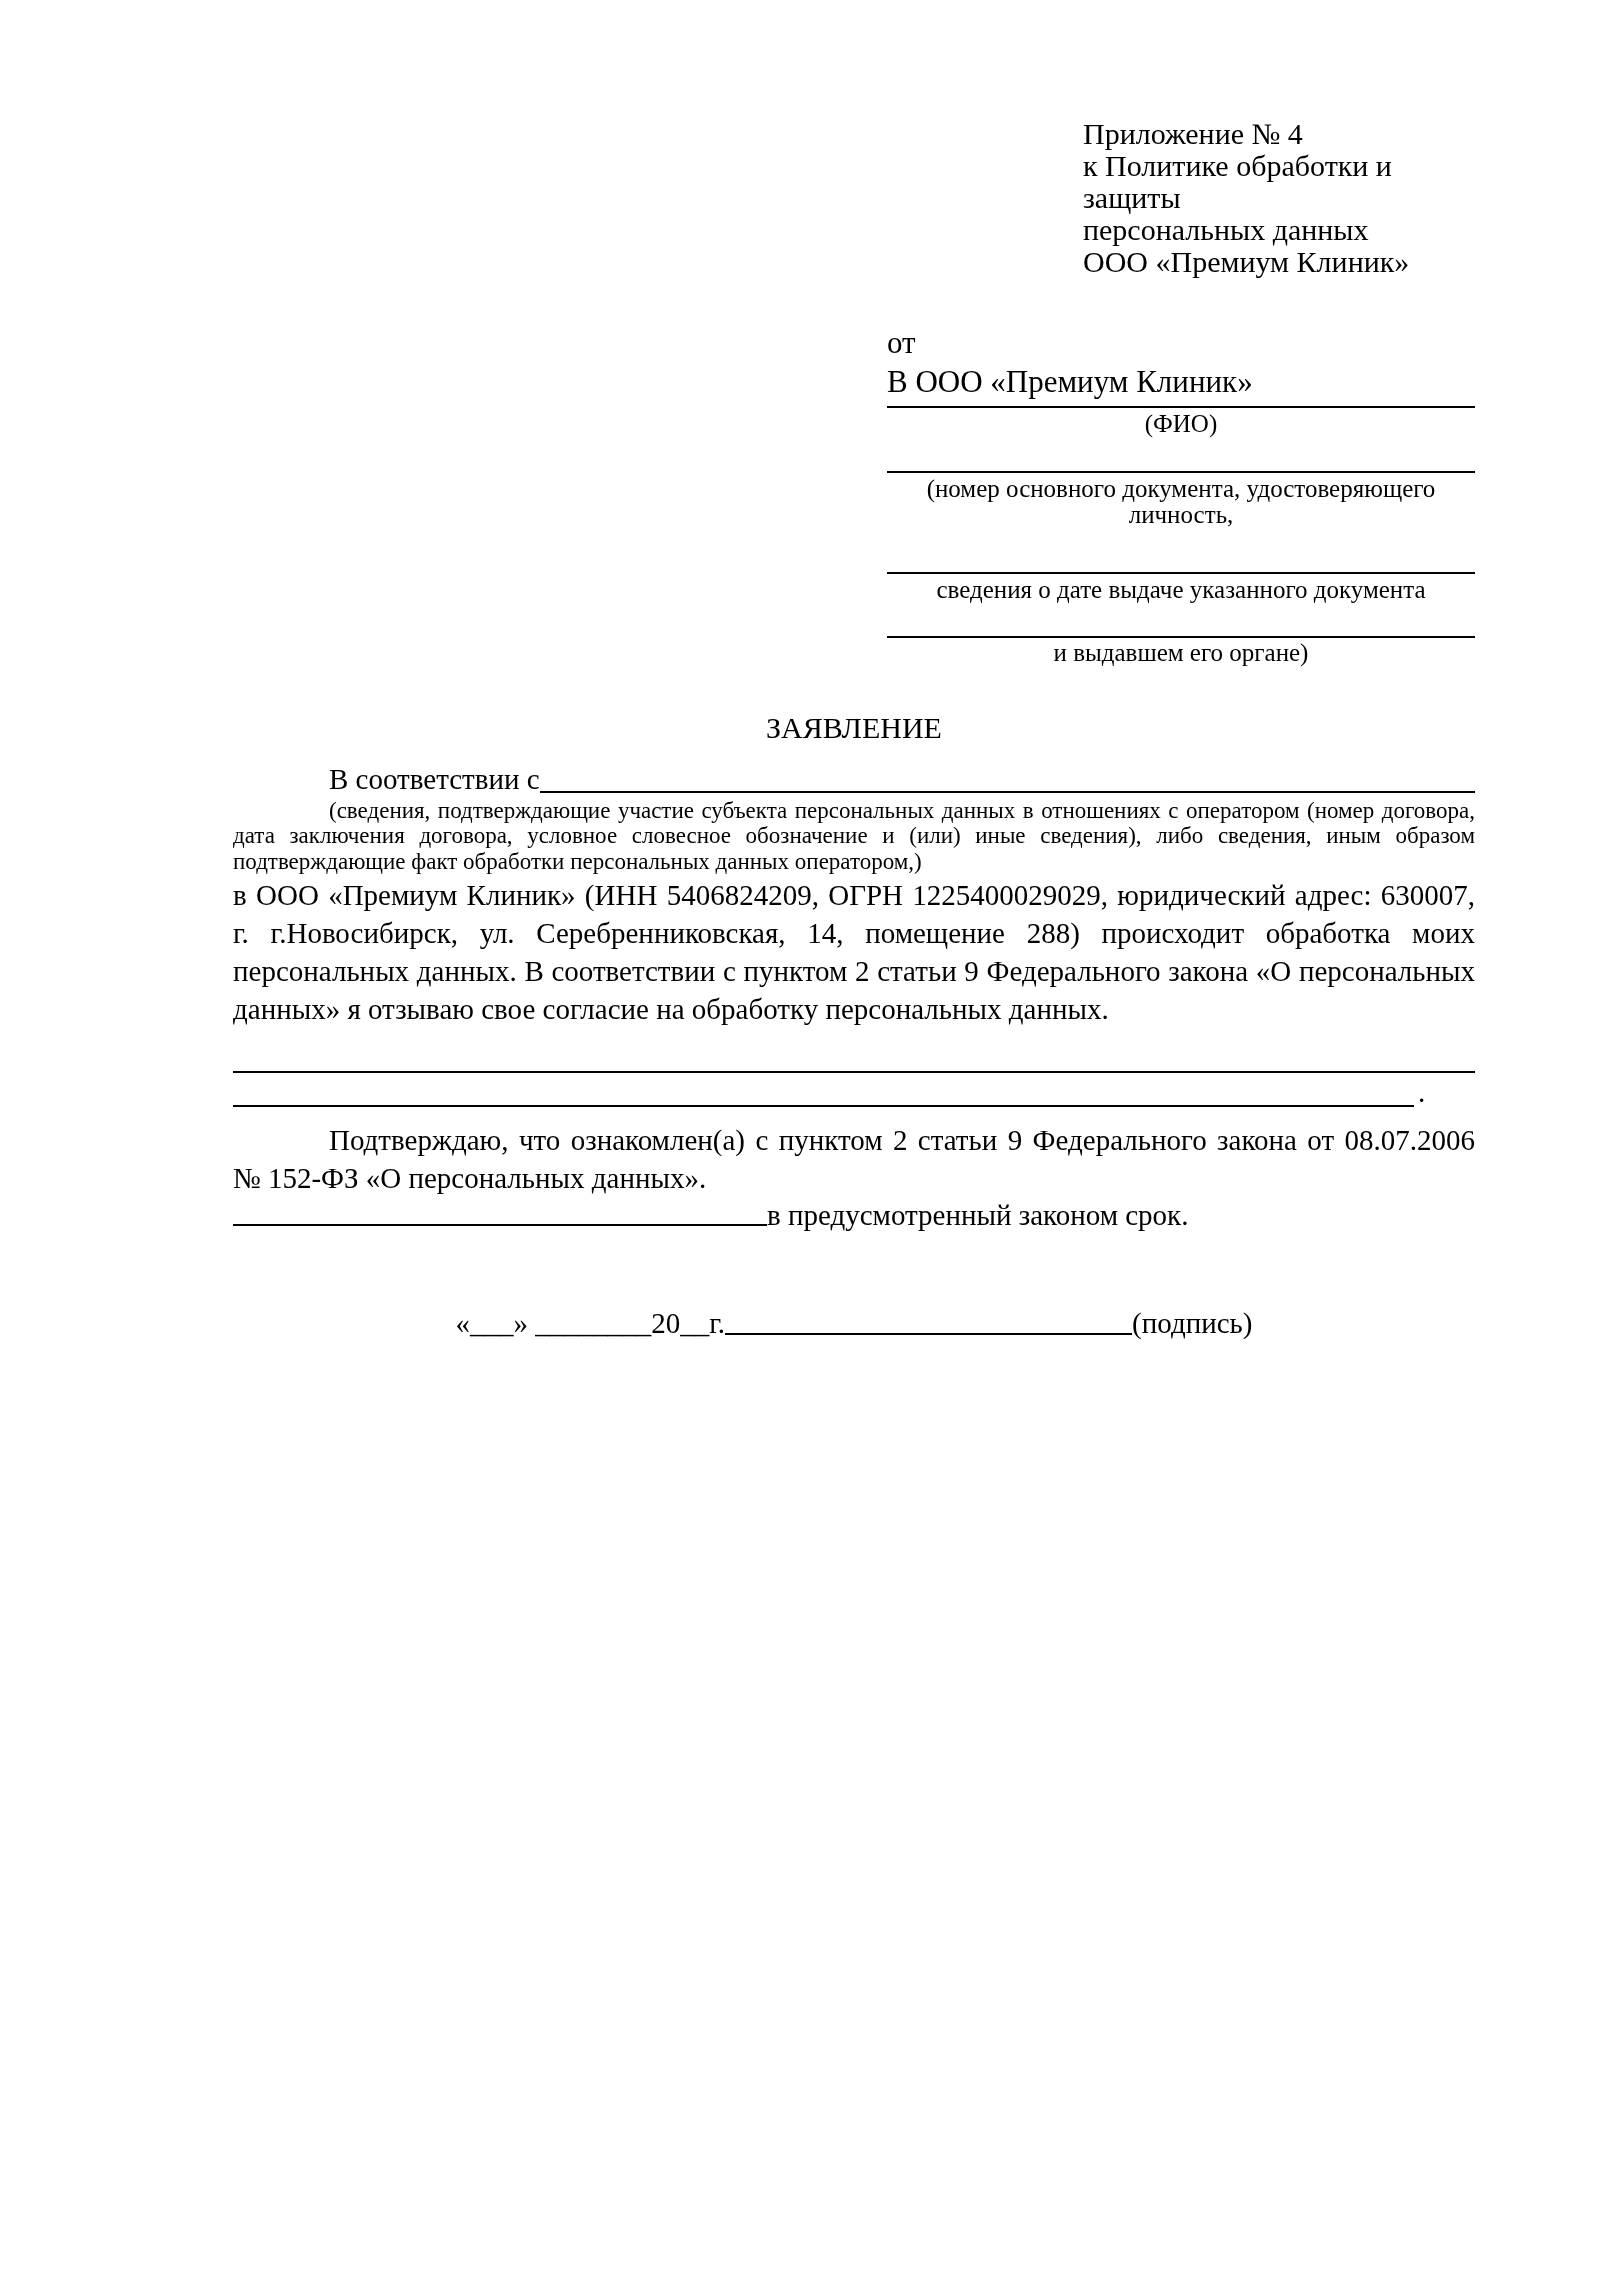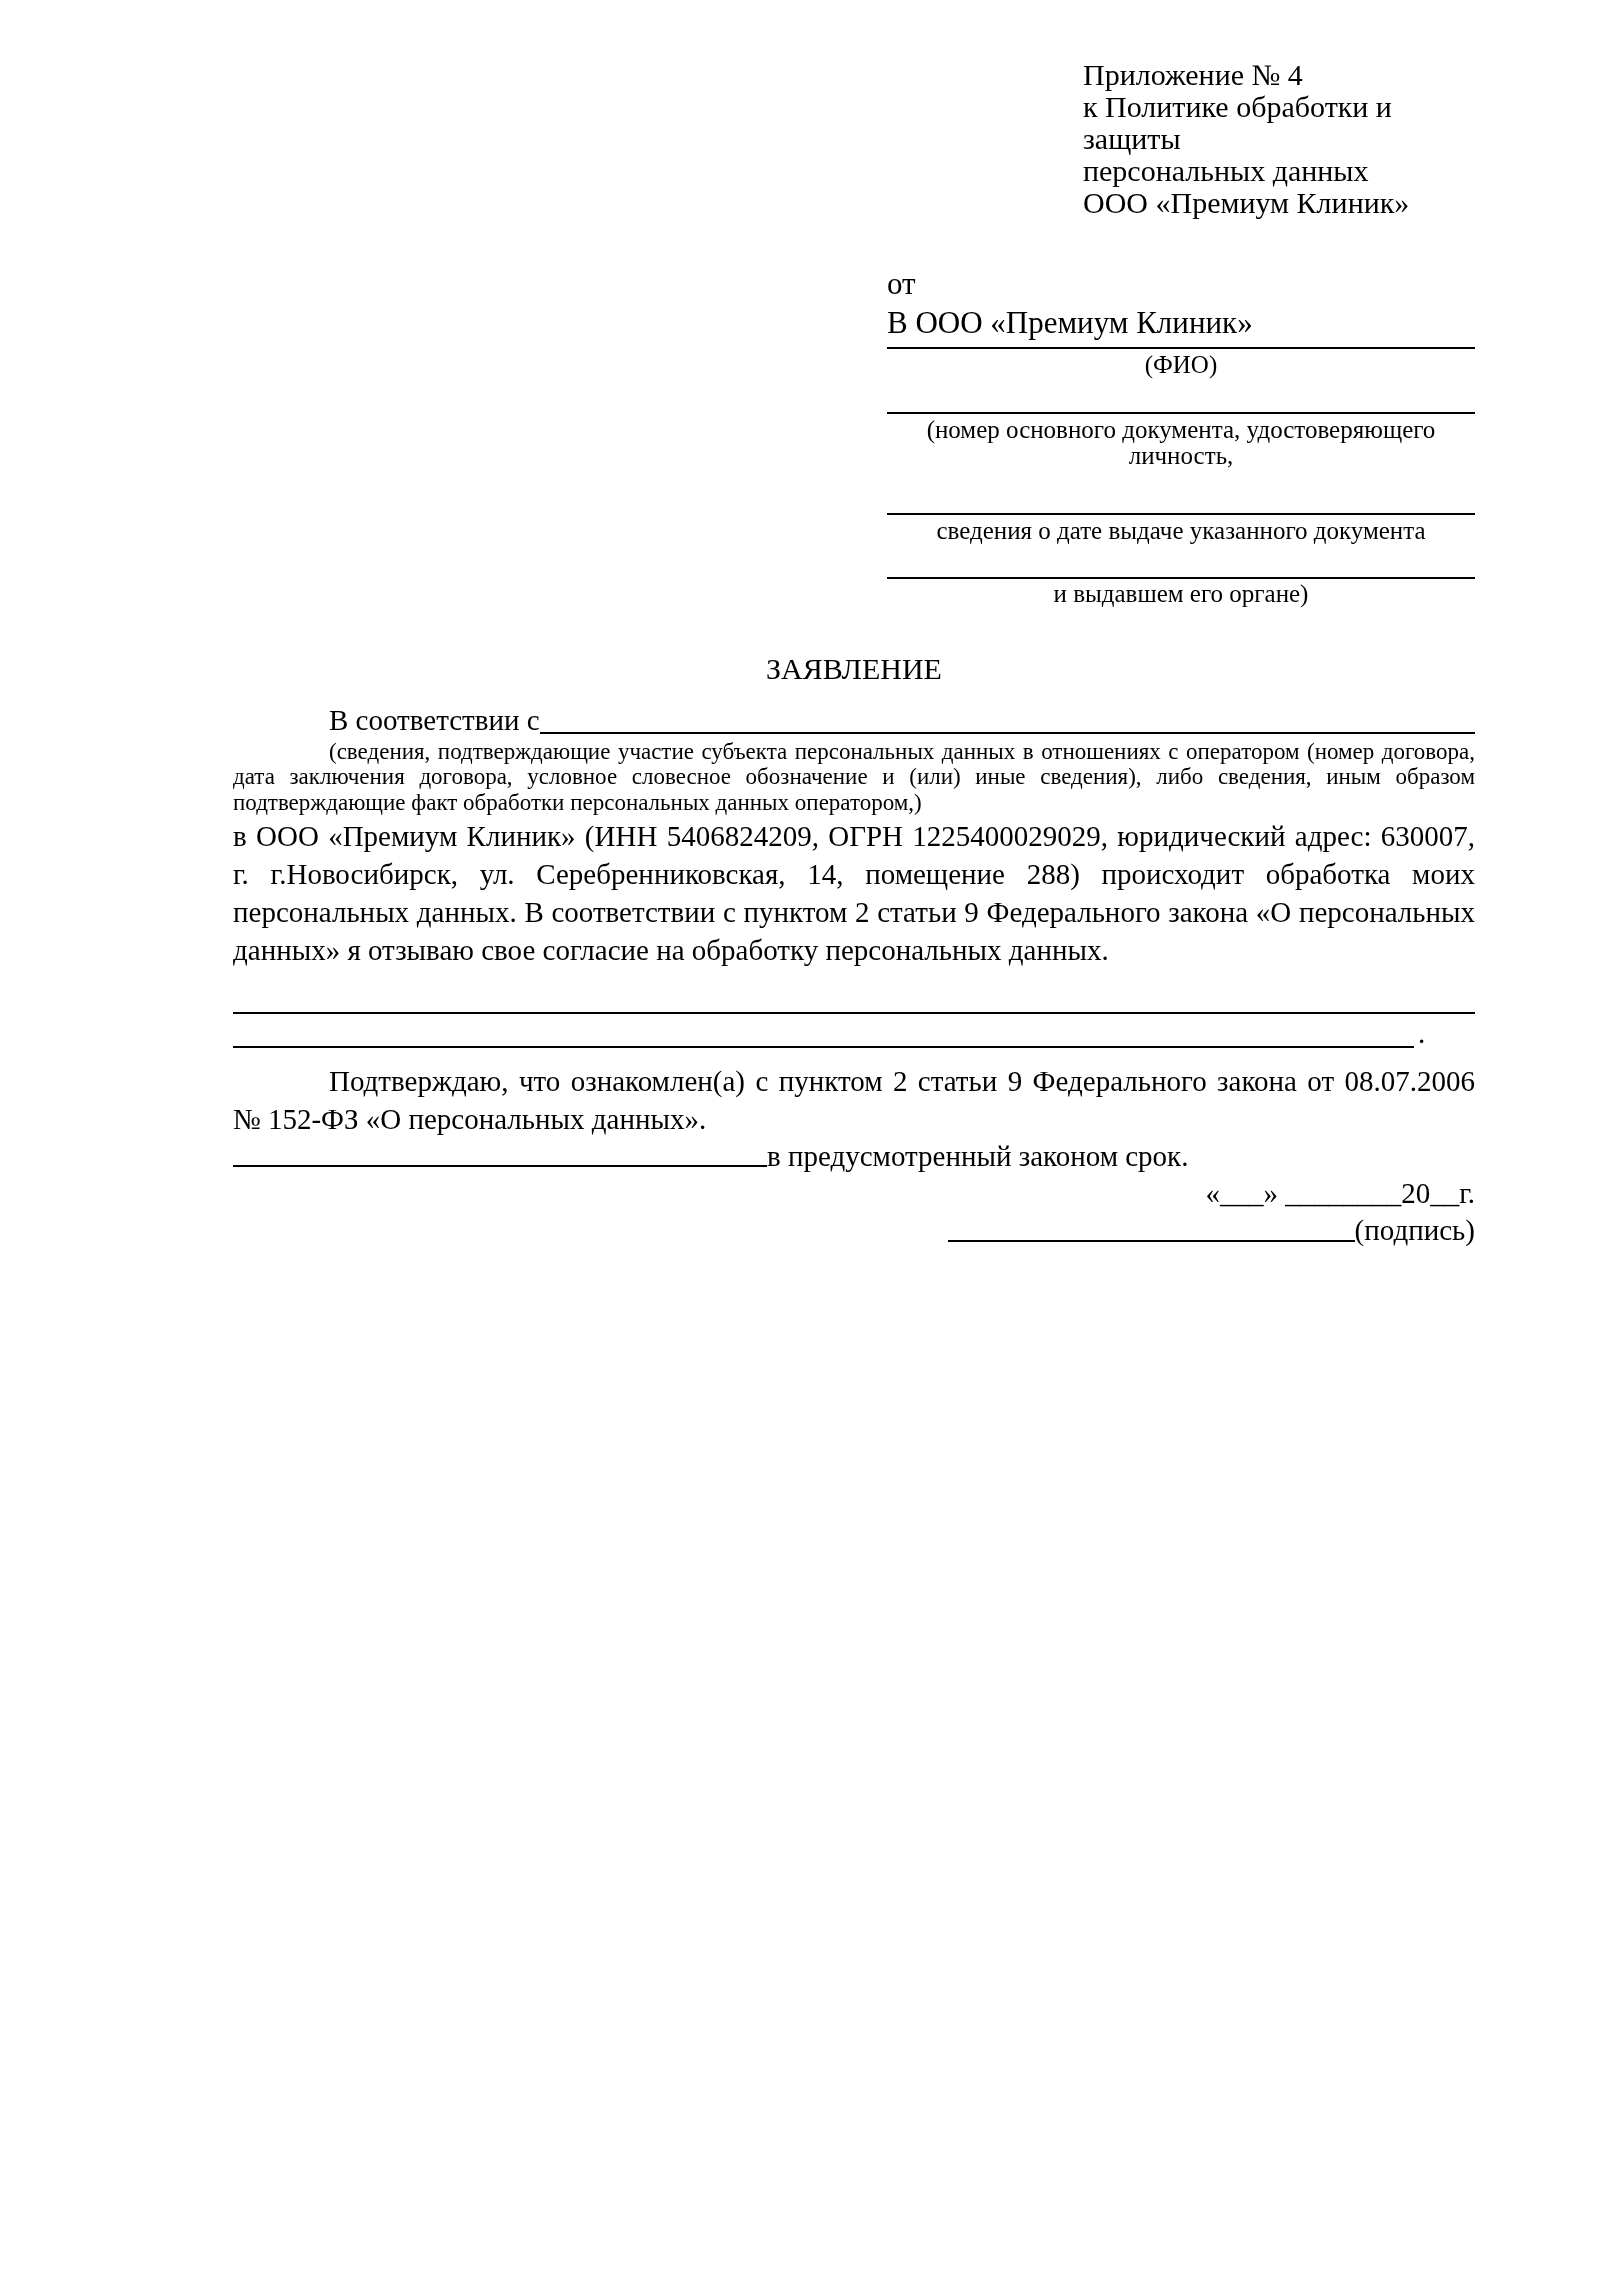--- a/index.html
+++ b/index.html
@@ -1,20 +1,20 @@
 <!DOCTYPE html>
 <html><head>
 <meta charset="utf-8">
 <style>
   html,body{margin:0;padding:0;background:#ffffff;}
   .page{
     position:relative;
     width:1621px;height:2293px;
     box-sizing:border-box;
-    padding:59px 146px 0 233px;
+    padding:118px 146px 0 233px;
     background:#ffffff;color:#000000;
     font-family:"Liberation Serif","DejaVu Serif",serif;
     font-size:29px;line-height:37px;
   }
   
   .header-block{margin-left:850px;font-size:30px;line-height:32px;}
   
   .title{margin:138px 0 0 0;text-align:center;font-weight:bold;font-size:33px;line-height:42px;}
   
   .addressee{margin-left:654px;width:588px;margin-top:45px;font-size:31px;line-height:39px;}
@@ -36,21 +36,21 @@
   .justify-last{text-align:justify;text-align-last:justify;}
   .reason-row{margin-top:0;}
   .blankline{height:43px;border-bottom:2.9px solid #000;}
   .blank2-row{align-items:flex-end;}
   .uline-fixed{border-bottom:2.9px solid #000;}
   .uline-fixed.b2{width:1181px;height:32px;}
   .period{line-height:29px;padding-left:3.9px;}
   .confirm-par{margin-top:13.7px;}
   .reply-row{margin-top:0;}
   .uline-fixed.addr{width:534px;align-self:flex-end;margin-bottom:7.8px;}
-  .footer-row{display:flex;justify-content:center;align-items:flex-end;flex-direction:column;}
+  .footer-row{display:flex;justify-content:center;align-items:flex-end;margin-top:71px;}
   .sig-group{display:flex;align-items:flex-end;}
   .uline-fixed.sig{width:407px;margin-bottom:6.9px;}
 </style>
 </head>
 <body>
 
 <div class="page">
 
   <div class="header-block">
     <div>Приложение № 4</div>

